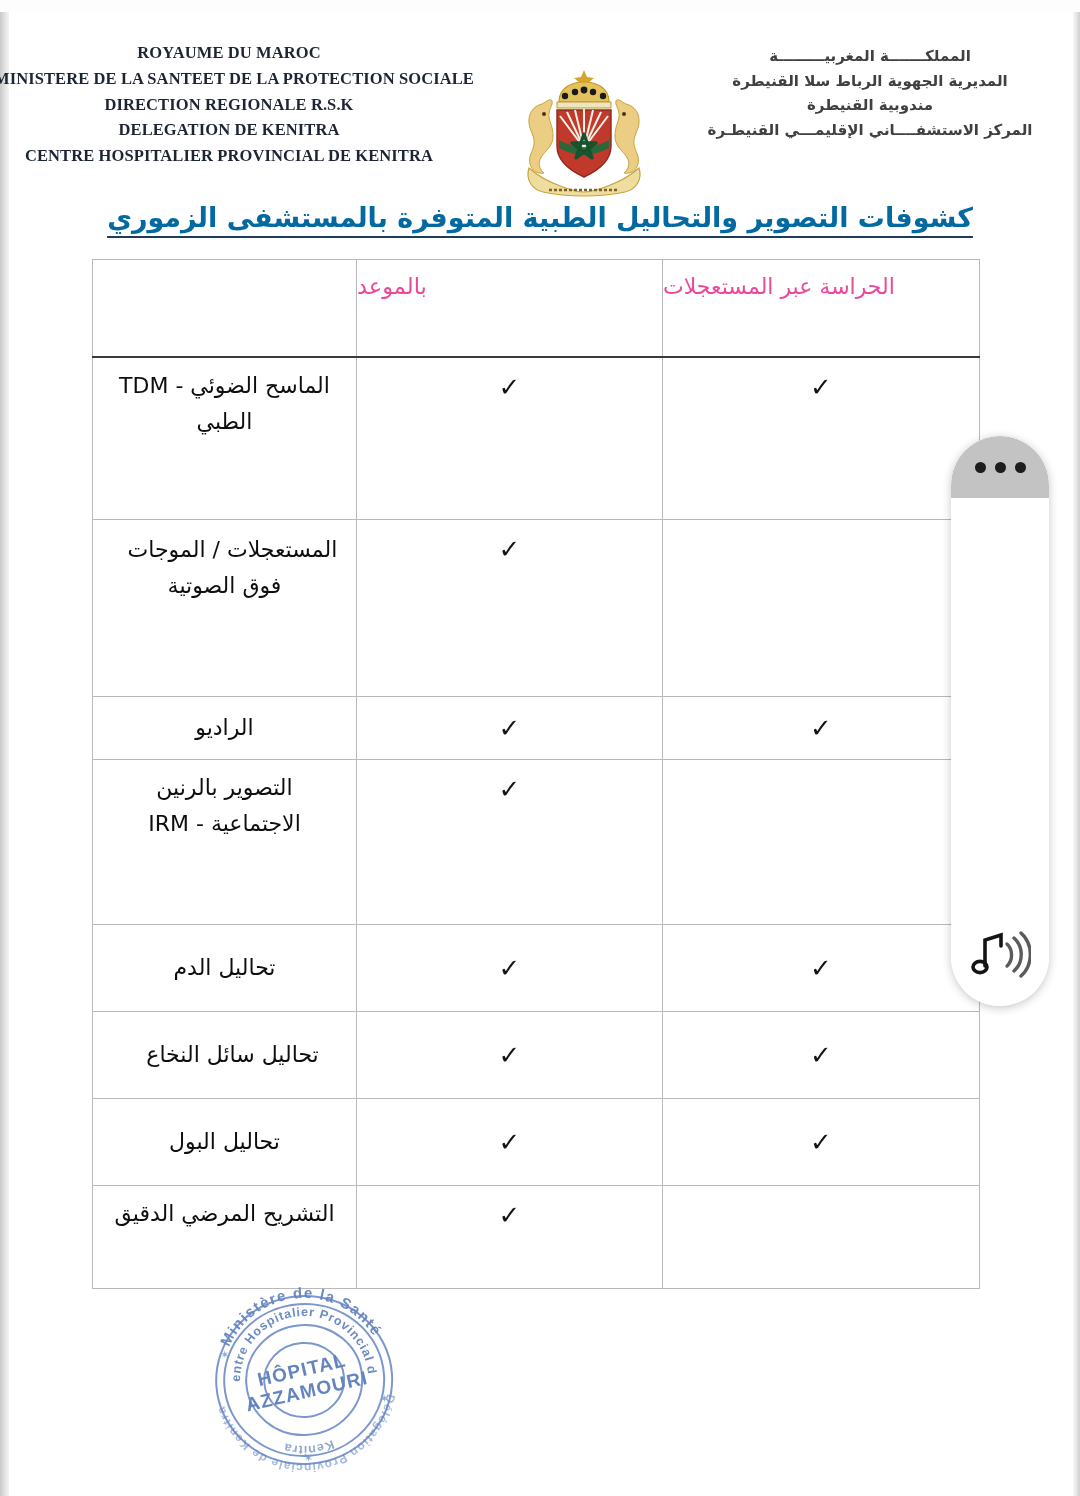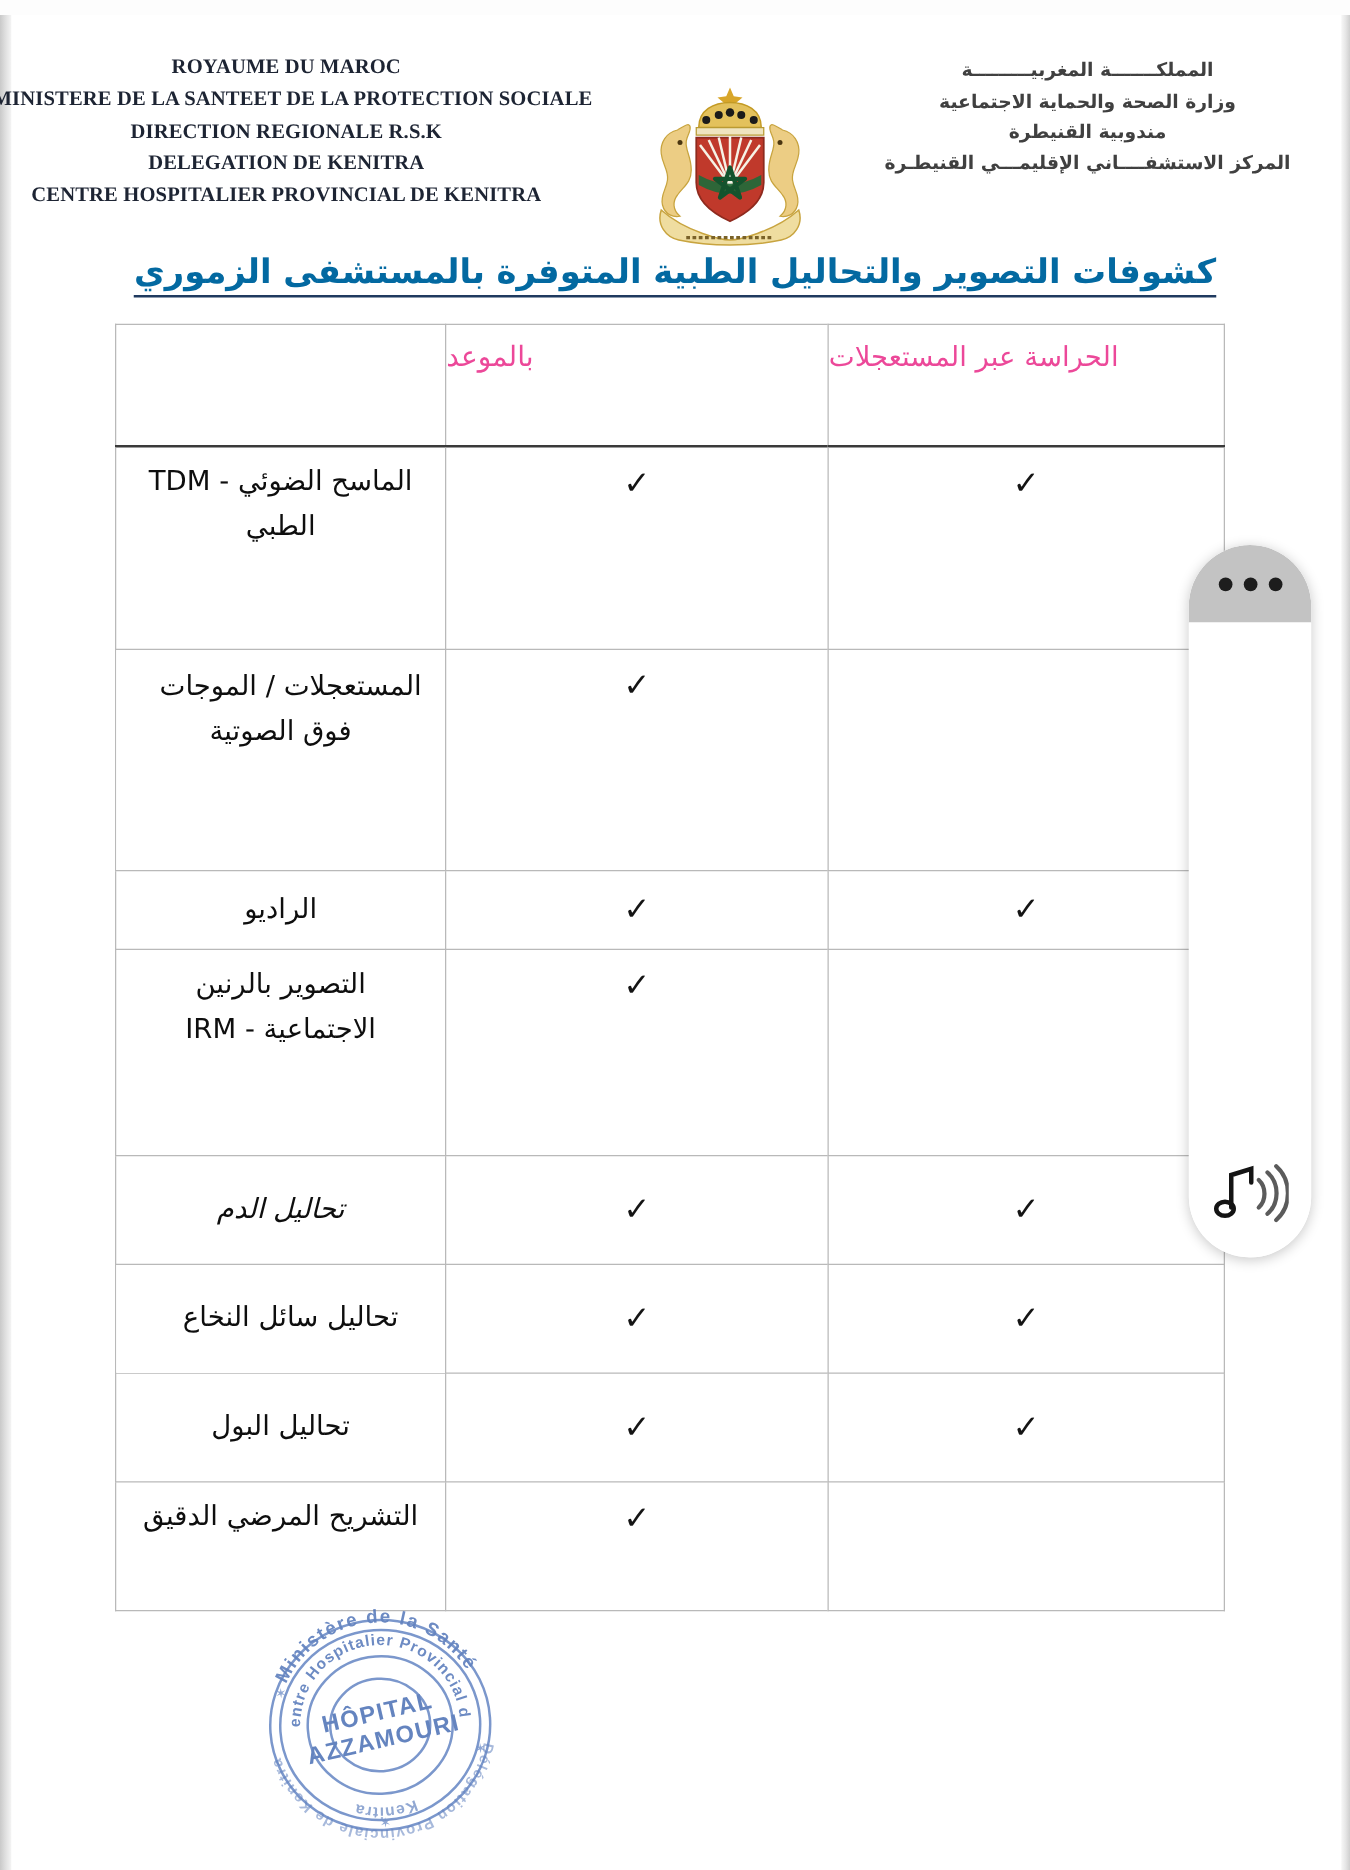--- a/index.html
+++ b/index.html
@@ -154,21 +154,21 @@
   .cell-check .tick { display: inline-block; }
 
   
   .r1 td { height: 145px; vertical-align: top; padding-top: 16px; }
   .r1 .cell-name { padding-top: 10px; }
   .r2 td { height: 160px; vertical-align: top; padding-top: 16px; }
   .r2 .cell-name { padding-top: 12px; }
   .r3 td { height: 62px; }
   .r4 td { height: 148px; vertical-align: top; padding-top: 16px; }
   .r4 .cell-name { padding-top: 10px; }
-  .r5 td { height: 86px; font-style: italic; }
+  .r5 td { height: 86px; }
   .r6 td { height: 86px; }
   .r7 td { height: 86px; }
   .r8 td { height: 86px; vertical-align: top; padding-top: 16px; }
   .r8 .cell-name { padding-top: 10px; }
 
   
   .overflow-name {
     position: relative;
   }
   .overflow-name .line1 {
@@ -288,21 +288,21 @@
           <circle cx="127" cy="52" r="2" fill="#4a3510"></circle>
         </g>
 
         <path d="M32 106 c20 18 50 24 55 24 c5 0 35 -6 55 -24 c4 12 -4 22 -14 24 c-14 3 -27 4 -41 4 c-14 0 -27 -1 -41 -4 c-10 -2 -18 -12 -14 -24 Z" fill="#efdda0" stroke="#c8a43f" stroke-width="1.2"></path>
         <path d="M52 128 h70" stroke="#7a6228" stroke-width="2.6" stroke-dasharray="3 2"></path>
       </svg>
     </div>
 
     <div class="hdr-ar">
       <div>المملكـــــــة المغربيـــــــــة</div>
-      <div>وزارة الصحة والحماية الاجتماعية</div>
+      <div>المديرية الجهوية الرباط سلا القنيطرة</div>
       <div>مندوبية القنيطرة</div>
       <div>المركز الاستشفــــاني الإقليمـــي القنيطـرة</div>
     </div>
   </div>
 
   <div class="doc-title" style="color: #0369a1;">
     <span style="border-bottom-color: rgb(31, 58, 95);">كشوفات التصوير والتحاليل الطبية المتوفرة بالمستشفى الزموري</span>
   </div>
 
   <table class="tbl">

